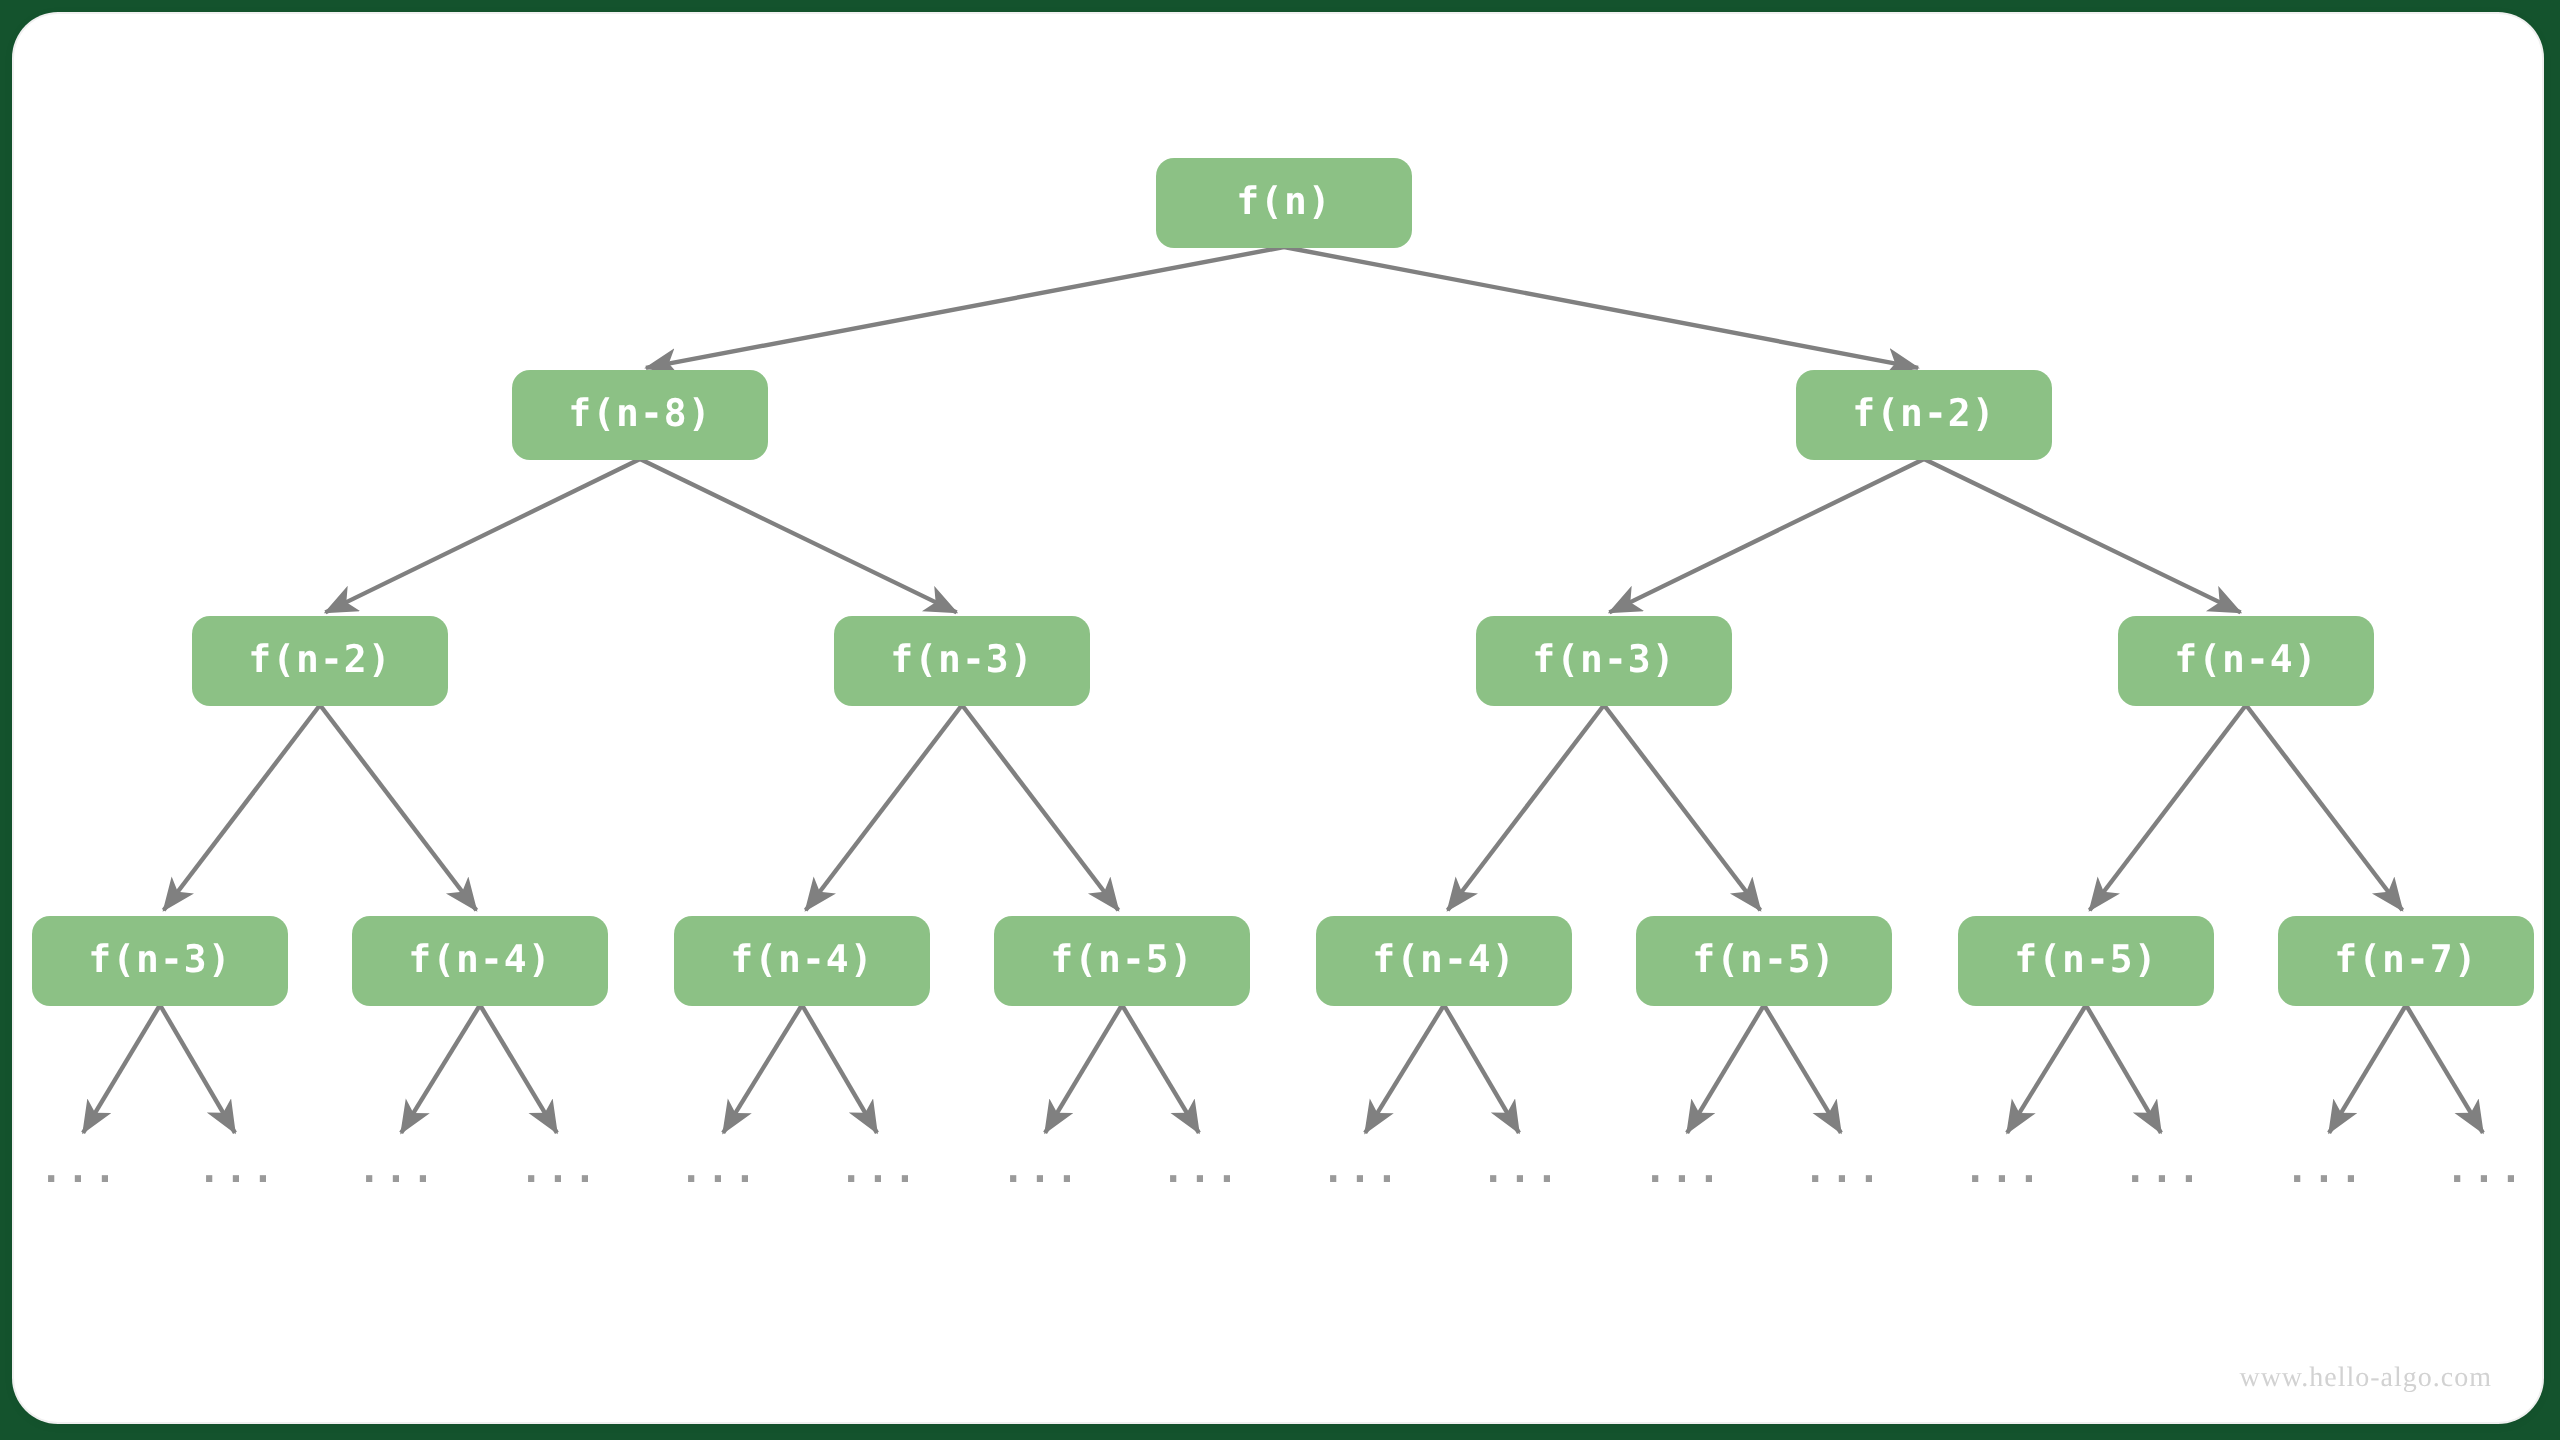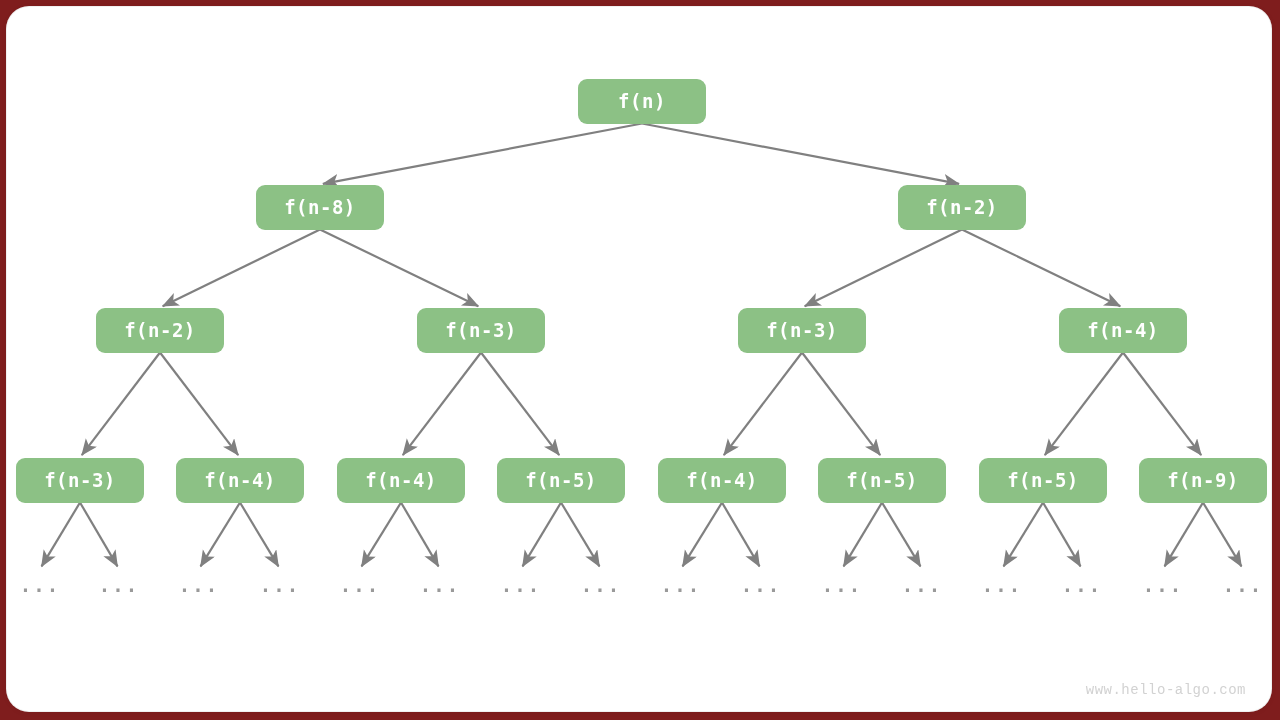--- a/index.html
+++ b/index.html
@@ -8,21 +8,21 @@
     background: #ffffff;
     width: 1280px;
     height: 720px;
     overflow: hidden;
     font-family: "DejaVu Sans Mono", monospace;
   }
   #canvas {
     position: relative;
     width: 1280px;
     height: 720px;
-    background: #7f1d1d;
+    background: #14532d;
   }
   .card-frame {
     position: absolute;
     left: 7px;
     top: 7px;
     width: 1264px;
     height: 704px;
     background: #ffffff;
     border-radius: 22px;
     box-shadow: 0 0 0 1px #f0f0f0, 0 1px 6px rgba(0,0,0,0.07);
@@ -59,21 +59,21 @@
     font-weight: bold;
     letter-spacing: 2px;
     transform: translate(-50%, -50%);
     user-select: none;
   }
   .watermark {
     position: absolute;
     right: 34px;
     bottom: 22px;
     color: #d2d2d2;
-    font-family: Liberation Mono, monospace;
+    font-family: Liberation Serif, serif;
     font-size: 14px;
     letter-spacing: 0.5px;
     user-select: none;
   }
 </style>
 </head>
 <body>
 
 <div id="canvas">
   <div class="card-frame"></div>
@@ -126,21 +126,21 @@
       <div class="node" style="left: 417px; top: 307.5px; width: 128px; height: 45px; background: rgb(140, 193, 133); color: rgb(255, 255, 255);">f(n-3)</div>
       <div class="node" style="left: 738px; top: 307.5px; width: 128px; height: 45px; background: rgb(140, 193, 133); color: rgb(255, 255, 255);">f(n-3)</div>
       <div class="node" style="left: 1059px; top: 307.5px; width: 128px; height: 45px; background: rgb(140, 193, 133); color: rgb(255, 255, 255);">f(n-4)</div>
       <div class="node" style="left: 16px; top: 457.5px; width: 128px; height: 45px; background: rgb(140, 193, 133); color: rgb(255, 255, 255);">f(n-3)</div>
       <div class="node" style="left: 176px; top: 457.5px; width: 128px; height: 45px; background: rgb(140, 193, 133); color: rgb(255, 255, 255);">f(n-4)</div>
       <div class="node" style="left: 337px; top: 457.5px; width: 128px; height: 45px; background: rgb(140, 193, 133); color: rgb(255, 255, 255);">f(n-4)</div>
       <div class="node" style="left: 497px; top: 457.5px; width: 128px; height: 45px; background: rgb(140, 193, 133); color: rgb(255, 255, 255);">f(n-5)</div>
       <div class="node" style="left: 658px; top: 457.5px; width: 128px; height: 45px; background: rgb(140, 193, 133); color: rgb(255, 255, 255);">f(n-4)</div>
       <div class="node" style="left: 818px; top: 457.5px; width: 128px; height: 45px; background: rgb(140, 193, 133); color: rgb(255, 255, 255);">f(n-5)</div>
       <div class="node" style="left: 979px; top: 457.5px; width: 128px; height: 45px; background: rgb(140, 193, 133); color: rgb(255, 255, 255);">f(n-5)</div>
-      <div class="node" style="left: 1139px; top: 457.5px; width: 128px; height: 45px; background: rgb(140, 193, 133); color: rgb(255, 255, 255);">f(n-9)</div>
+      <div class="node" style="left: 1139px; top: 457.5px; width: 128px; height: 45px; background: rgb(140, 193, 133); color: rgb(255, 255, 255);">f(n-7)</div>
     </div>
   <div id="ellipsis-layer">
       <div class="ellipsis" style="left: 40px; top: 585px; color: rgb(154, 154, 154);">...</div>
       <div class="ellipsis" style="left: 119px; top: 585px; color: rgb(154, 154, 154);">...</div>
       <div class="ellipsis" style="left: 199px; top: 585px; color: rgb(154, 154, 154);">...</div>
       <div class="ellipsis" style="left: 280px; top: 585px; color: rgb(154, 154, 154);">...</div>
       <div class="ellipsis" style="left: 360px; top: 585px; color: rgb(154, 154, 154);">...</div>
       <div class="ellipsis" style="left: 440px; top: 585px; color: rgb(154, 154, 154);">...</div>
       <div class="ellipsis" style="left: 521px; top: 585px; color: rgb(154, 154, 154);">...</div>
       <div class="ellipsis" style="left: 601px; top: 585px; color: rgb(154, 154, 154);">...</div>

